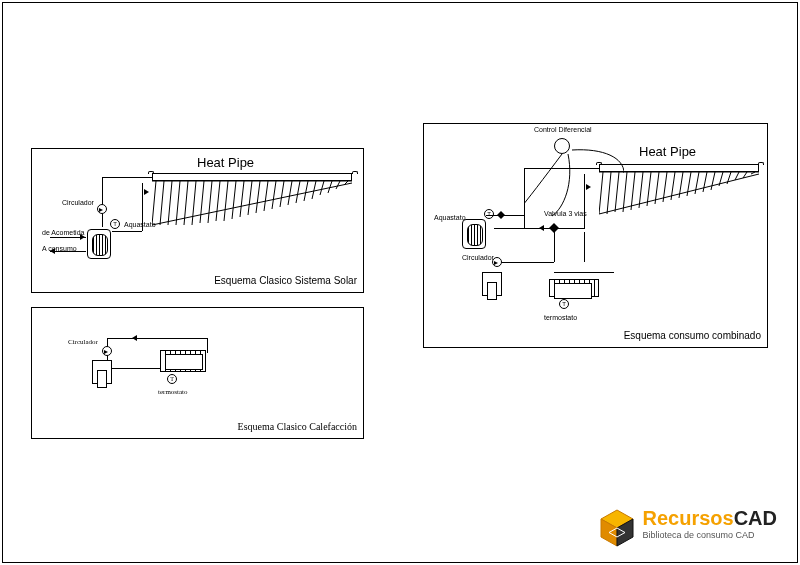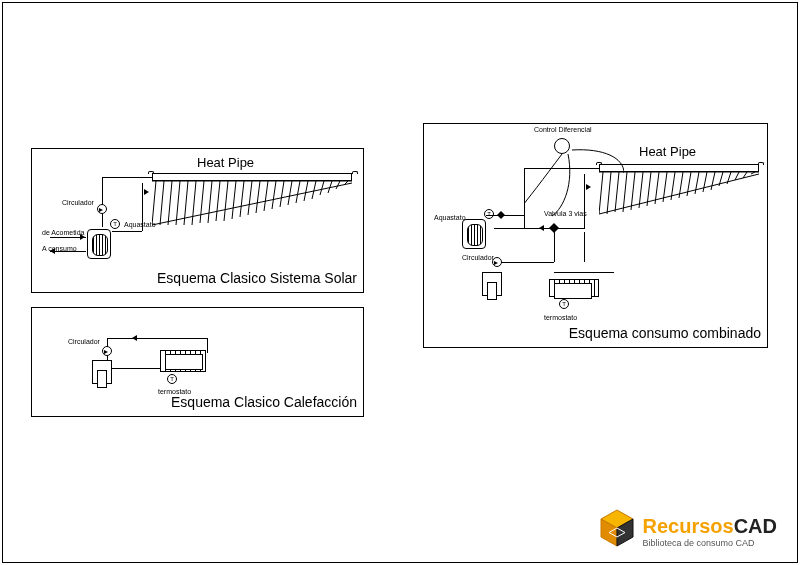--- a/index.html
+++ b/index.html
@@ -19,27 +19,27 @@
     width: 796px; height: 561px;
     border: 1px solid #000;
     box-sizing: border-box;
   }
   .panel {
     position: absolute;
     border: 1px solid #000;
     box-sizing: border-box;
   }
   .p1 { left: 28px; top: 145px; width: 333px; height: 145px; }
-  .p2 { left: 28px; top: 304px; width: 333px; height: 110px; }
+  .p2 { left: 28px; top: 304px; width: 333px; height: 132px; font-family: Liberation Serif, serif; }
   .p3 { left: 420px; top: 120px; width: 345px; height: 225px; }
   .title-right {
     position: absolute;
     right: 6px;
     bottom: 6px;
-    font-size: 14px;
+    font-size: 10px;
     text-align: right;
   }
   .label {
     position: absolute;
     font-size: 7px;
     white-space: nowrap;
   }
   .heatpipe {
     position: absolute;
     font-size: 13px;
@@ -177,21 +177,21 @@
     border-right: 5px solid #000;
     border-top: 3px solid transparent;
     border-bottom: 3px solid transparent;
   }
   
   .logo {
     position: absolute;
     right: 20px;
     bottom: 14px;
     display: flex;
-    align-items: flex-end;
+    align-items: flex-start;
   }
   .logo .cube {
     width: 40px; height: 40px;
     position: relative;
     margin-right: 6px;
   }
   .logo .text1 {
     font-size: 20px;
     font-weight: bold;
     line-height: 20px;

